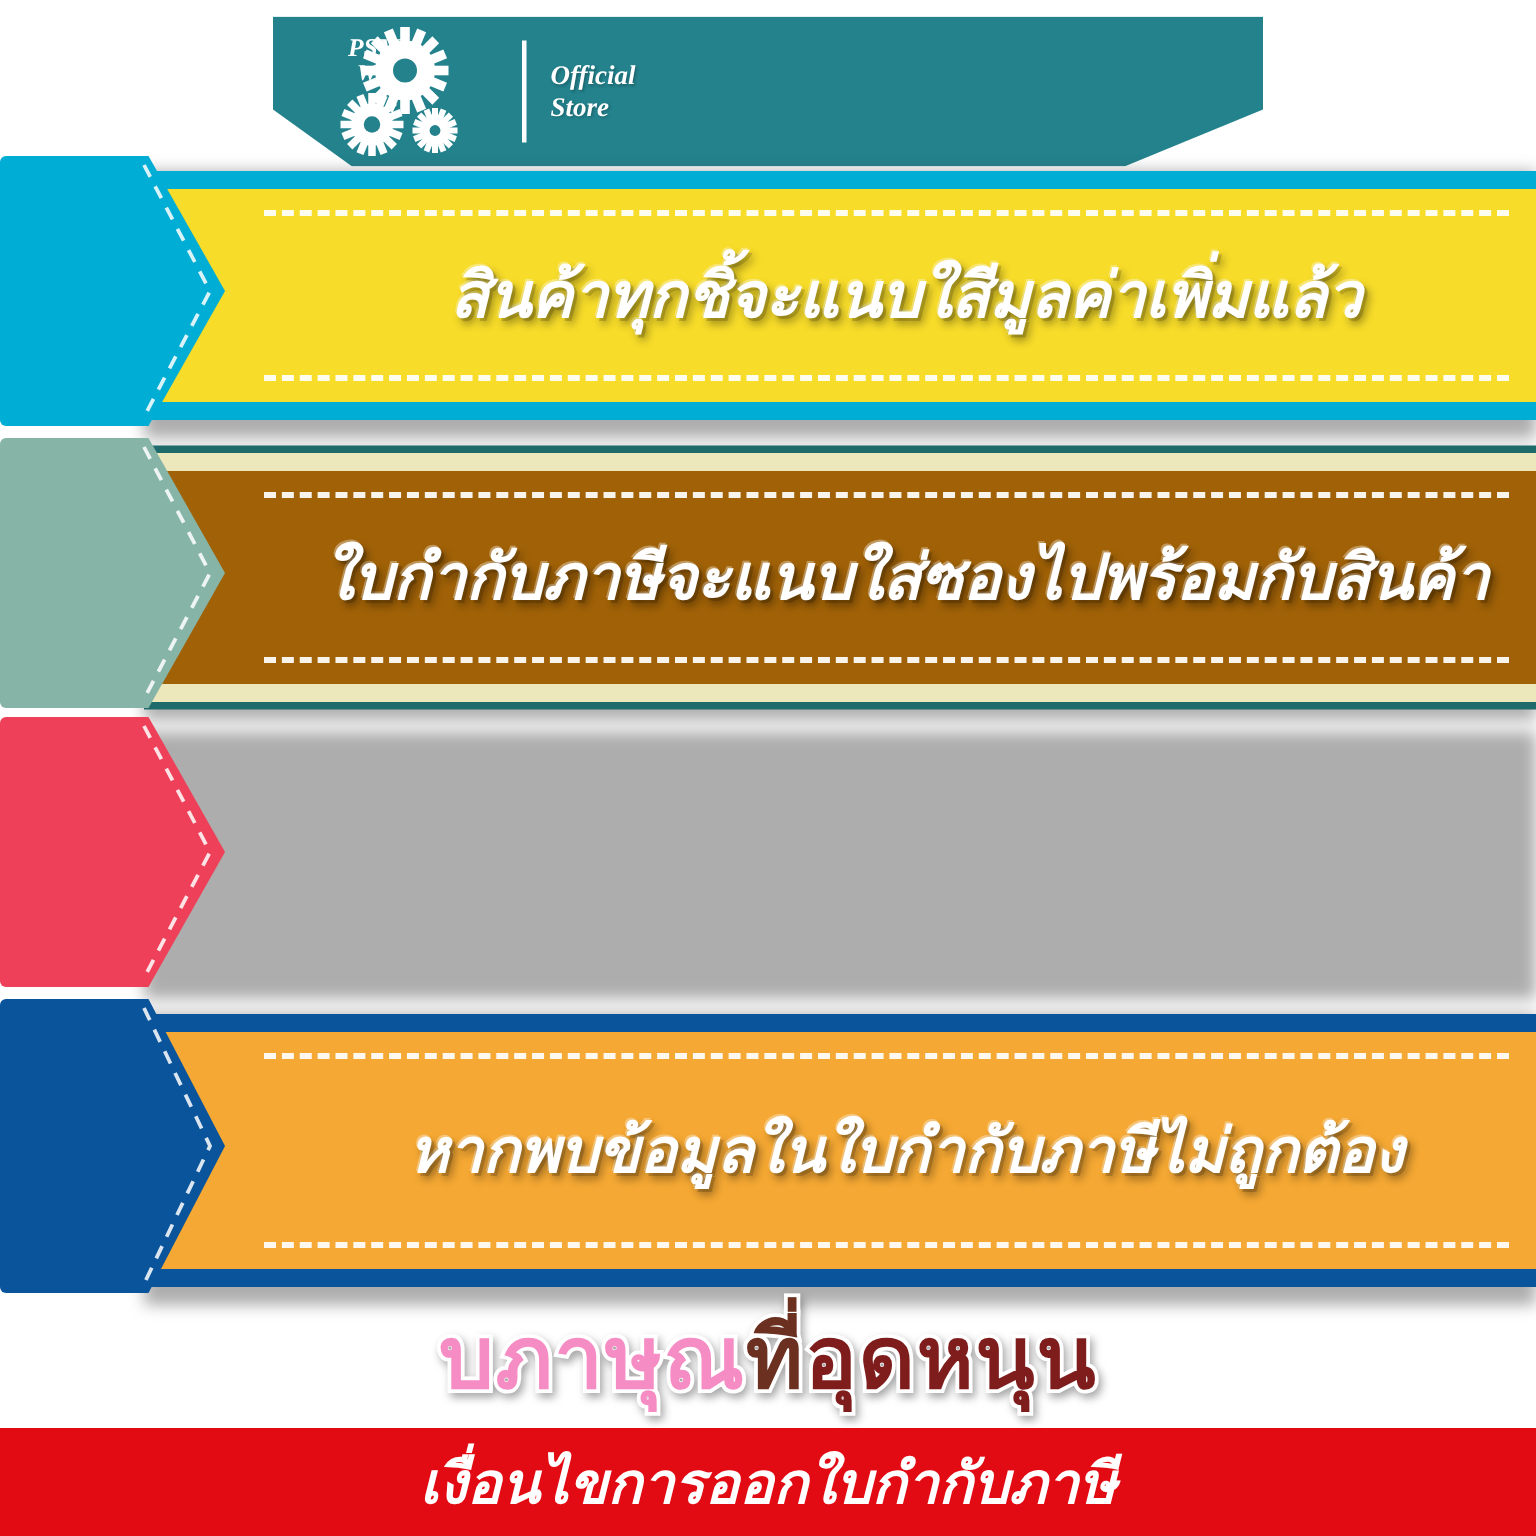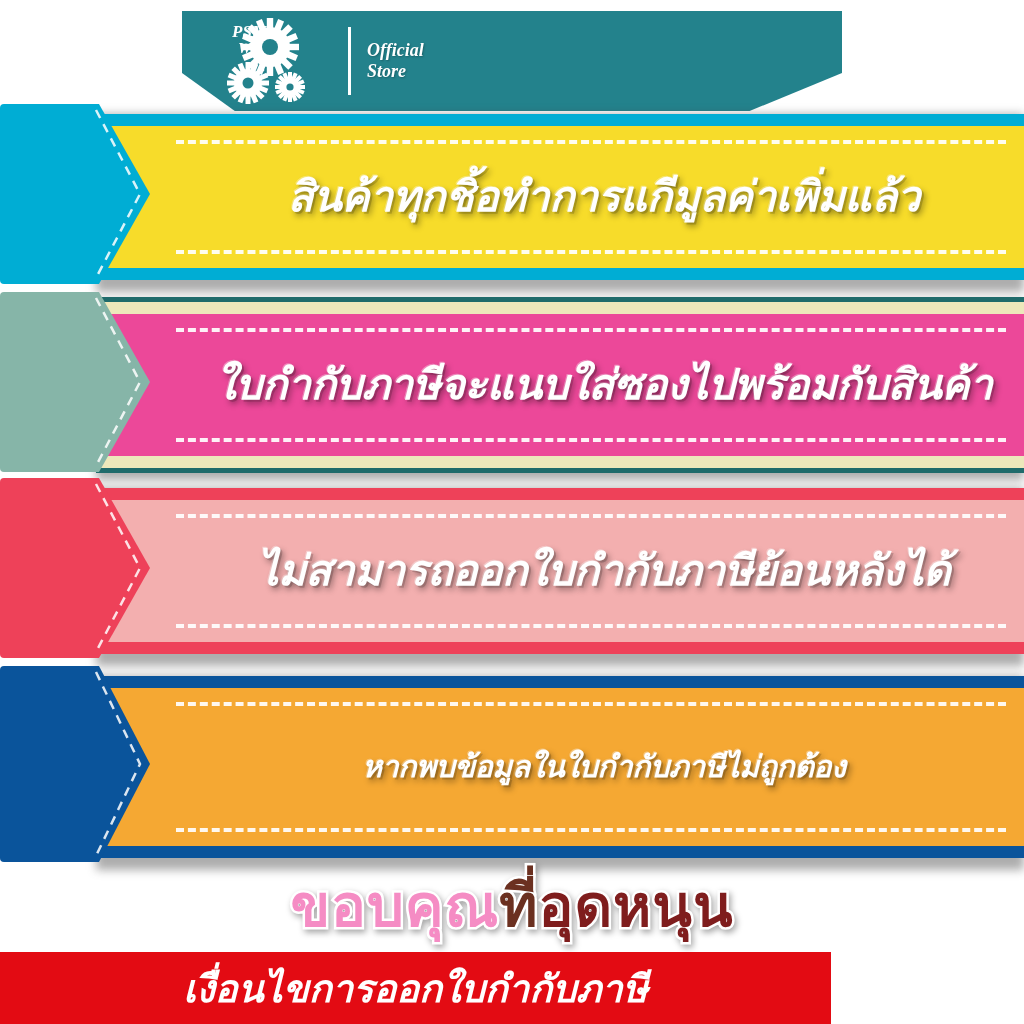--- a/index.html
+++ b/index.html
@@ -163,31 +163,31 @@
     font-style: italic;
     font-size: 42px;
     line-height: 1.22;
     letter-spacing: -0.3px;
     text-shadow:
        2px 2px 0 rgba(0,0,0,0.16),
        3px 4px 6px rgba(0,0,0,0.38),
       -1px -1px 0 rgba(255,255,255,0.35);
     white-space: nowrap;
   }
-  .banner-text.two-line { white-space: normal; font-size: 30px; }
+  .banner-text.two-line { white-space: normal; font-size: 41px; }
 
   
   #banner-1 { top: 104px; height: 180px; }
   #banner-1 .arrow { background: #00ADD4; }
   #banner-1 .ribbon { background: #F7DC2A; border-color: #00ADD4; }
 
   
   #banner-2 { top: 292px; height: 180px; }
   #banner-2 .arrow { background: #86B5A8; }
-  #banner-2 .ribbon { background: #ec4899; border-color: #EDE8BB; }
+  #banner-2 .ribbon { background: #a16207; border-color: #EDE8BB; }
   #banner-2 .ribbon::before, #banner-2 .ribbon::after {
     content: "";
     position: absolute;
     left: 0; right: 0;
     height: 5px;
     background: #1F6B6B;
   }
   #banner-2 .ribbon::before { top: -17px; }
   #banner-2 .ribbon::after  { bottom: -17px; }
 
@@ -224,21 +224,21 @@
   }
   .ty-a { color: #F58CC4; -webkit-text-stroke: 5px #ffffff; paint-order: stroke fill; }
   .ty-b { color: #6B3020; -webkit-text-stroke: 5px #ffffff; paint-order: stroke fill; }
   .ty-c { color: #7f1d1d; -webkit-text-stroke: 5px #ffffff; paint-order: stroke fill; }
 
   
   .footer-bar {
     position: absolute;
     left: 0;
     bottom: 0;
-    width: 831px;
+    width: 1024px;
     height: 72px;
     background: #E30B13;
     display: flex;
     align-items: center;
     justify-content: center;
     z-index: 7;
   }
   .footer-text {
     color: #ffffff;
     font-family: "Liberation Sans", sans-serif;
@@ -345,21 +345,21 @@
 
     </div>
   </div>
 
   <div class="banner" id="banner-1">
     <div class="ribbon-shadow"></div>
     <div class="ribbon">
       <div class="ribbon-inner">
         <div class="dash-top"></div>
         <div class="dash-bottom"></div>
-        <div class="banner-text">สินค้าทุกชิ้อทำการแกีมูลค่าเพิ่มแล้ว</div>
+        <div class="banner-text">สินค้าทุกชิ้จะแนบใสีมูลค่าเพิ่มแล้ว</div>
       </div>
     </div>
     <div class="arrow"></div>
     <div class="arrow-dash">
       <svg viewBox="0 0 150 180" preserveAspectRatio="none">
         <path d="M96 6 L140 90 L96 174" fill="none" stroke="rgba(255,255,255,0.85)" stroke-width="2.5" stroke-dasharray="9 7"></path>
       </svg>
     </div>
   </div>
 
@@ -375,27 +375,20 @@
     <div class="arrow"></div>
     <div class="arrow-dash">
       <svg viewBox="0 0 150 180" preserveAspectRatio="none">
         <path d="M96 6 L140 90 L96 174" fill="none" stroke="rgba(255,255,255,0.85)" stroke-width="2.5" stroke-dasharray="9 7"></path>
       </svg>
     </div>
   </div>
 
   <div class="banner" id="banner-3">
     <div class="ribbon-shadow"></div>
-    <div class="ribbon">
-      <div class="ribbon-inner">
-        <div class="dash-top"></div>
-        <div class="dash-bottom"></div>
-        <div class="banner-text">ไม่สามารถออกใบกำกับภาษีย้อนหลังได้</div>
-      </div>
-    </div>
     <div class="arrow"></div>
     <div class="arrow-dash">
       <svg viewBox="0 0 150 180" preserveAspectRatio="none">
         <path d="M96 6 L140 90 L96 174" fill="none" stroke="rgba(255,255,255,0.85)" stroke-width="2.5" stroke-dasharray="9 7"></path>
       </svg>
     </div>
   </div>
 
   <div class="banner" id="banner-4">
     <div class="ribbon-shadow"></div>
@@ -411,21 +404,21 @@
     <div class="arrow"></div>
     <div class="arrow-dash">
       <svg viewBox="0 0 150 196" preserveAspectRatio="none">
         <path d="M96 6 L140 98 L96 190" fill="none" stroke="rgba(255,255,255,0.85)" stroke-width="2.5" stroke-dasharray="9 7"></path>
       </svg>
     </div>
   </div>
 
   <div class="thankyou">
     <div class="thankyou-text">
-      <span class="ty-a">ขอบคุณ</span><span class="ty-b">ที่</span><span class="ty-c">อุดหนุน</span>
+      <span class="ty-a">บภาษุณ</span><span class="ty-b">ที่</span><span class="ty-c">อุดหนุน</span>
     </div>
   </div>
 
   <div class="footer-bar">
     <div class="footer-text">เงื่อนไขการออกใบกำกับภาษี</div>
   </div>
 
 </div>
 
 </body></html>

